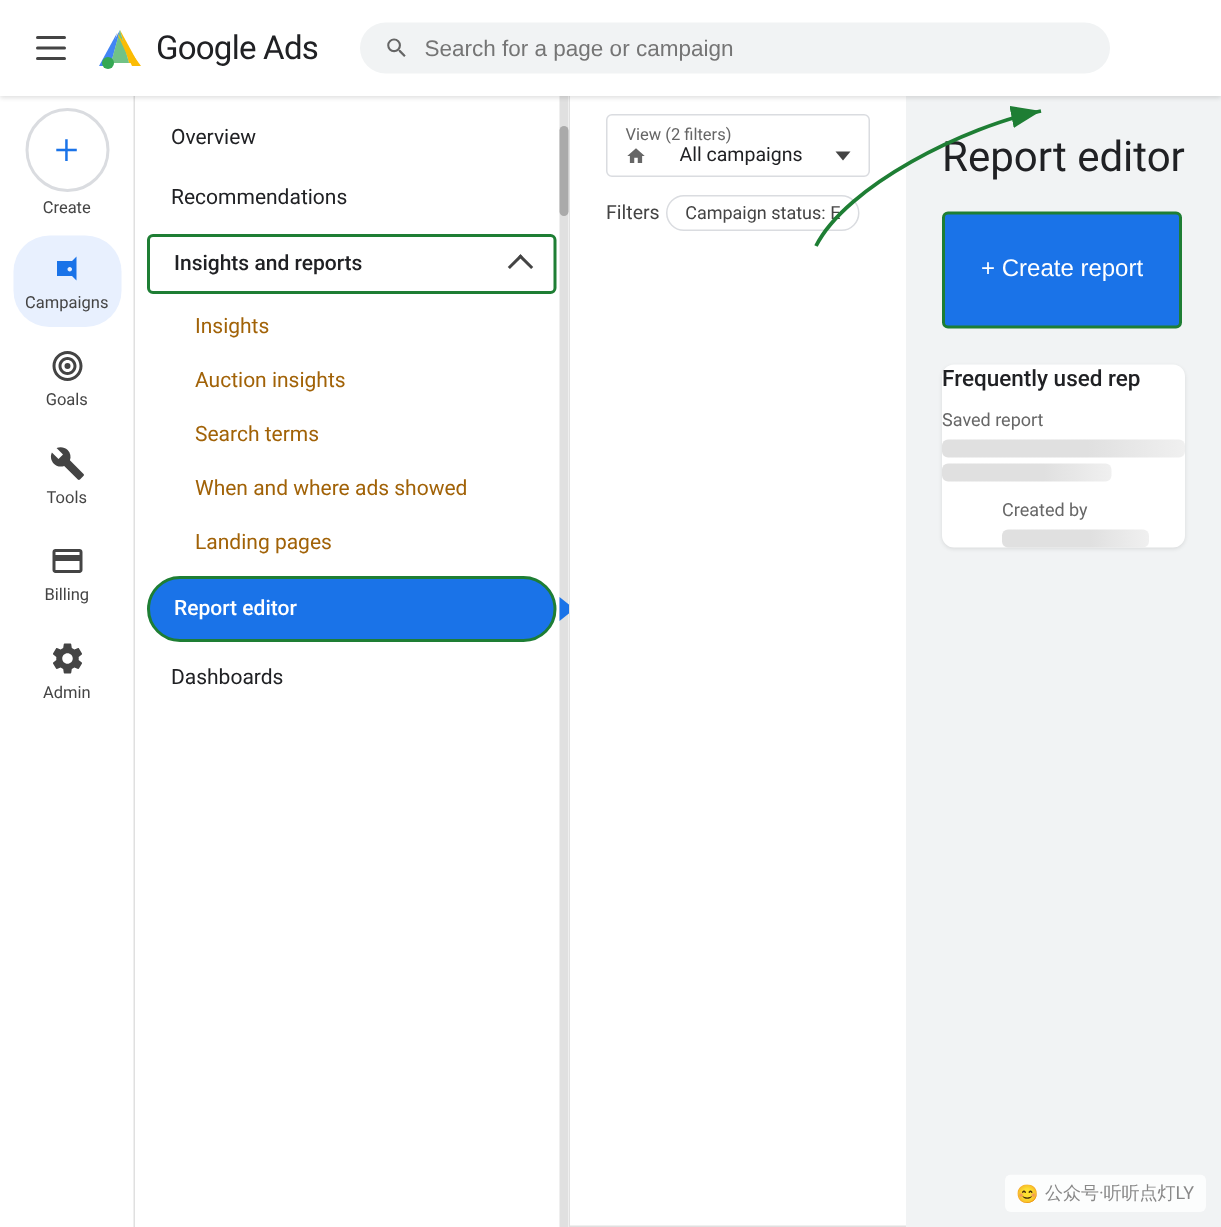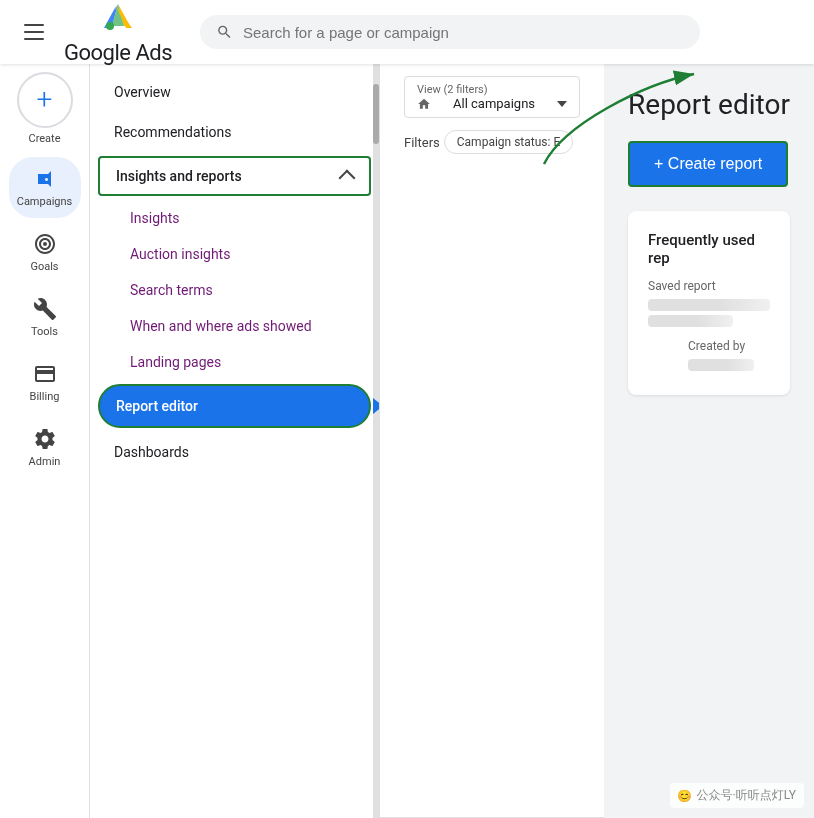--- a/index.html
+++ b/index.html
@@ -44,21 +44,20 @@
     .hamburger-icon span {
       display: block;
       height: 2px;
       background: #444;
       border-radius: 1px;
     }
     .logo-area {
       display: flex;
       align-items: center;
       gap: 8px;
-      flex-direction: column;
     }
     .google-ads-logo {
       width: 32px;
       height: 32px;
     }
     .brand-name {
       font-size: 22px;
       font-weight: 400;
       color: #202124;
       letter-spacing: -0.5px;
@@ -174,21 +173,21 @@
       background: #1a73e8;
       color: #fff;
       border-radius: 28px;
       margin: 4px 8px;
       padding: 12px 16px;
       font-weight: 500;
     }
     .nav-sub-item {
       padding: 10px 24px 10px 40px;
       font-size: 14px;
-      color: #701a75;
+      color: #a16207;
       cursor: pointer;
     }
     .chevron-up {
       width: 12px;
       height: 12px;
       border-left: 2px solid #444;
       border-top: 2px solid #444;
       transform: rotate(45deg);
       margin-top: 4px;
     }
@@ -282,33 +281,32 @@
       font-size: 28px;
       font-weight: 400;
       color: #202124;
       margin-bottom: 20px;
     }
     .create-report-btn {
       background: #1a73e8;
       color: #fff;
       border: 2px solid #1e7e34;
       border-radius: 4px;
-      padding: 12px 24px;
+      padding: 28px 24px;
       font-size: 16px;
       font-weight: 500;
       cursor: pointer;
       display: inline-flex;
       align-items: center;
       gap: 8px;
       margin-bottom: 24px;
     }
     .frequently-used {
       background: #fff;
       border-radius: 8px;
-      padding: 20px;
       box-shadow: 0 1px 3px rgba(0,0,0,0.1);
       max-width: 280px;
     }
     .frequently-used-title {
       font-size: 15px;
       font-weight: 500;
       color: #202124;
       margin-bottom: 12px;
     }
     .saved-report-section {

